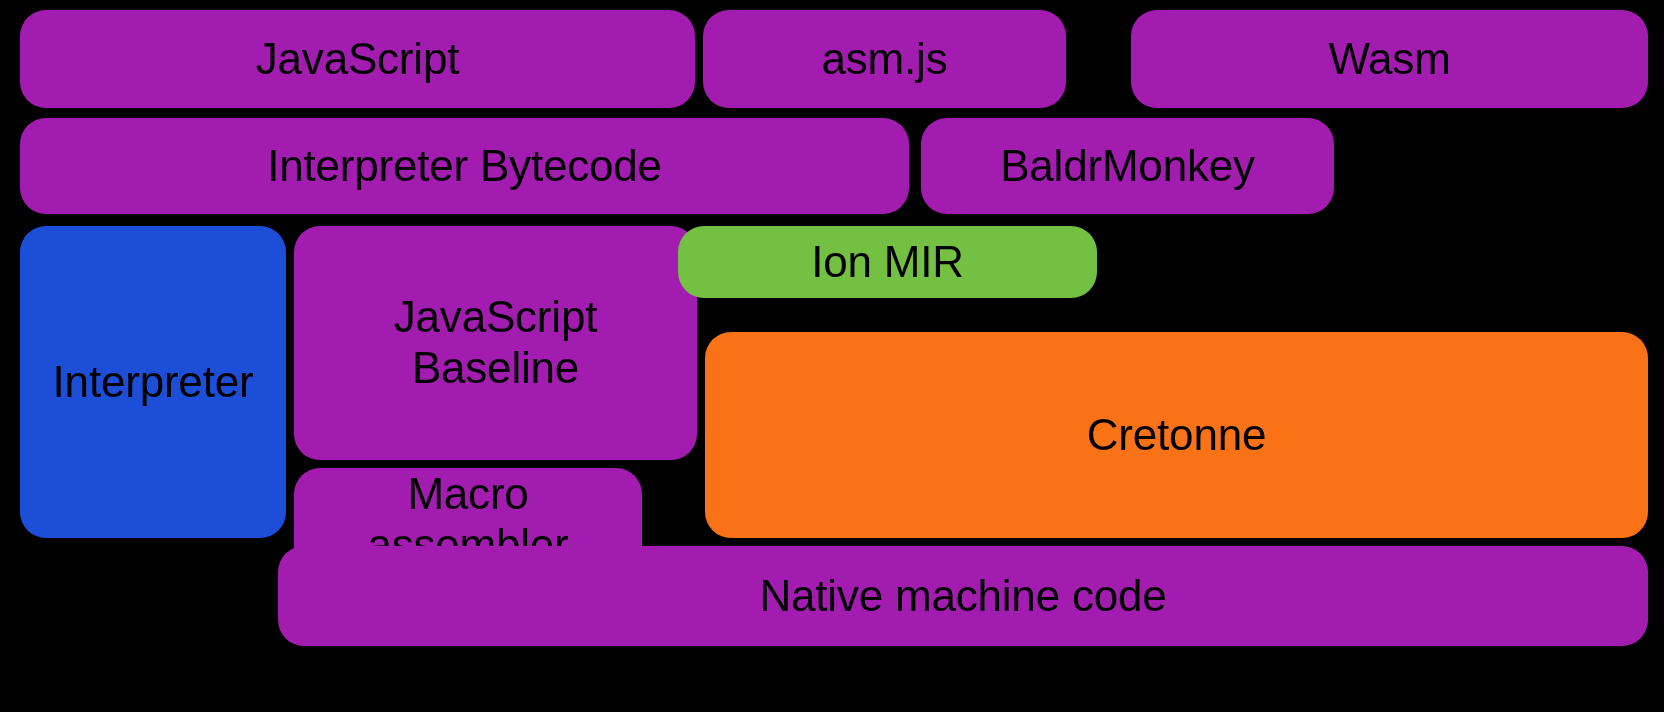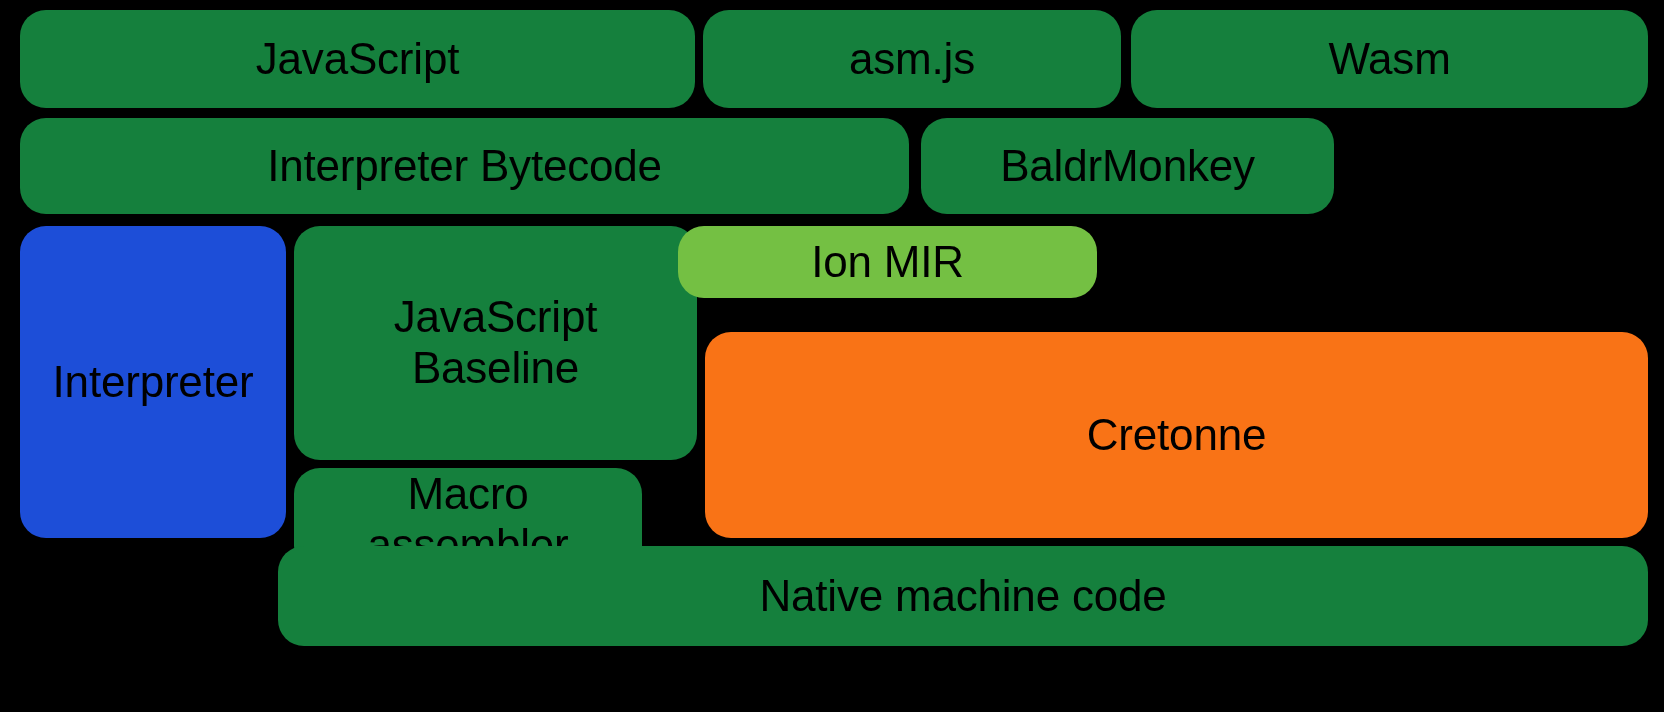--- a/index.html
+++ b/index.html
@@ -21,37 +21,37 @@
     background: #000000;
   }
   .box {
     position: absolute;
     box-sizing: border-box;
     display: flex;
     align-items: center;
     justify-content: center;
     text-align: center;
     border-radius: 26px;
-    background: #15803d;
+    background: #a21caf;
     color: #000000;
     font-family: "Liberation Sans", sans-serif;
     font-size: 44px;
     font-weight: 400;
     line-height: 1.15;
     letter-spacing: -0.2px;
     white-space: pre-line;
     padding: 0 8px;
   }
   .box.gray   { background: #1d4ed8; }
   .box.green  { background: #74c043; }
   .box.pink   { background: #f97316; }
 
   
   #box-javascript        { left: 20px;   top: 10px;  width: 675px; height: 98px;  }
-  #box-asmjs             { left: 703px;  top: 10px;  width: 418px; height: 98px;  }
+  #box-asmjs             { left: 703px;  top: 10px;  width: 363px; height: 98px;  }
   #box-wasm              { left: 1131px; top: 10px;  width: 517px; height: 98px;  }
 
   
   #box-js-bytecode       { left: 20px;   top: 118px; width: 889px; height: 96px;  }
   #box-baldrmonkey       { left: 921px;  top: 118px; width: 413px; height: 96px;  }
 
   
   #box-interpreter       { left: 20px;   top: 226px; width: 266px; height: 312px; }
   #box-js-baseline       { left: 294px;  top: 226px; width: 403px; height: 234px; }
   #box-macro-assembler   { left: 294px;  top: 468px; width: 348px; height: 104px; }

